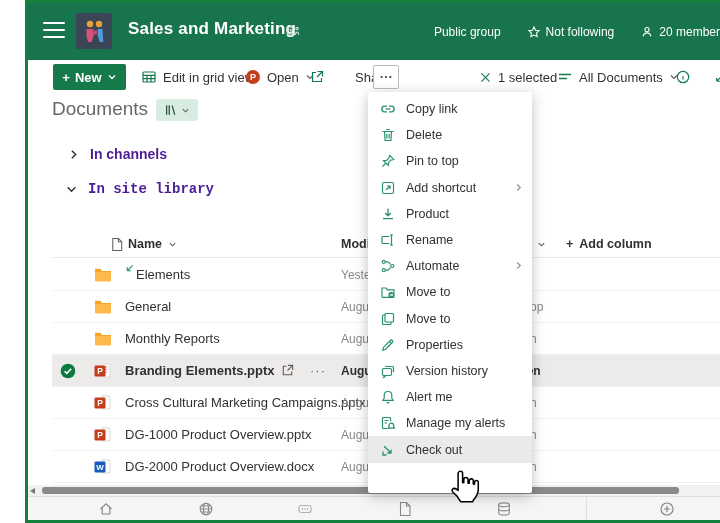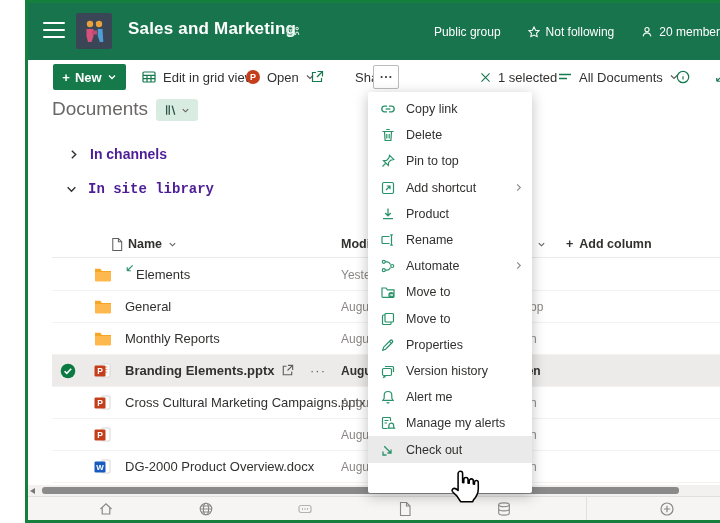--- a/index.html
+++ b/index.html
@@ -344,20 +344,21 @@
   </div>
 
   <div class="trow" style="top:416px;">
     <span class="cell c-ficon">
       <svg width="17" height="16" viewBox="0 0 17 16">
           <rect x="7.5" y="1" width="8.5" height="13" rx="1" fill="#fff" stroke="#d8d6d4"></rect>
           <rect x="0.5" y="2.5" width="11" height="11" rx="1.3" fill="#c43e1c"></rect>
           <text x="6" y="11.2" font-family="Liberation Sans,sans-serif" font-size="8.5" font-weight="bold" fill="#fff" text-anchor="middle">P</text>
         </svg>
       </span>
+    <span class="cell c-name">DG-1000 Product Overview.pptx</span>
     <span class="cell c-mod">August</span>
     <span class="cell c-by">Megan Bowen</span>
   </div>
 
   <div class="trow" style="top:448px;">
     <span class="cell c-ficon">
       <svg width="17" height="16" viewBox="0 0 17 16">
           <rect x="7.5" y="1" width="8.5" height="13" rx="1" fill="#fff" stroke="#d8d6d4"></rect>
           <rect x="0.5" y="2.5" width="11" height="11" rx="1.3" fill="#185abd"></rect>
           <text x="6" y="11.2" font-family="Liberation Sans,sans-serif" font-size="8" font-weight="bold" fill="#fff" text-anchor="middle">W</text>

